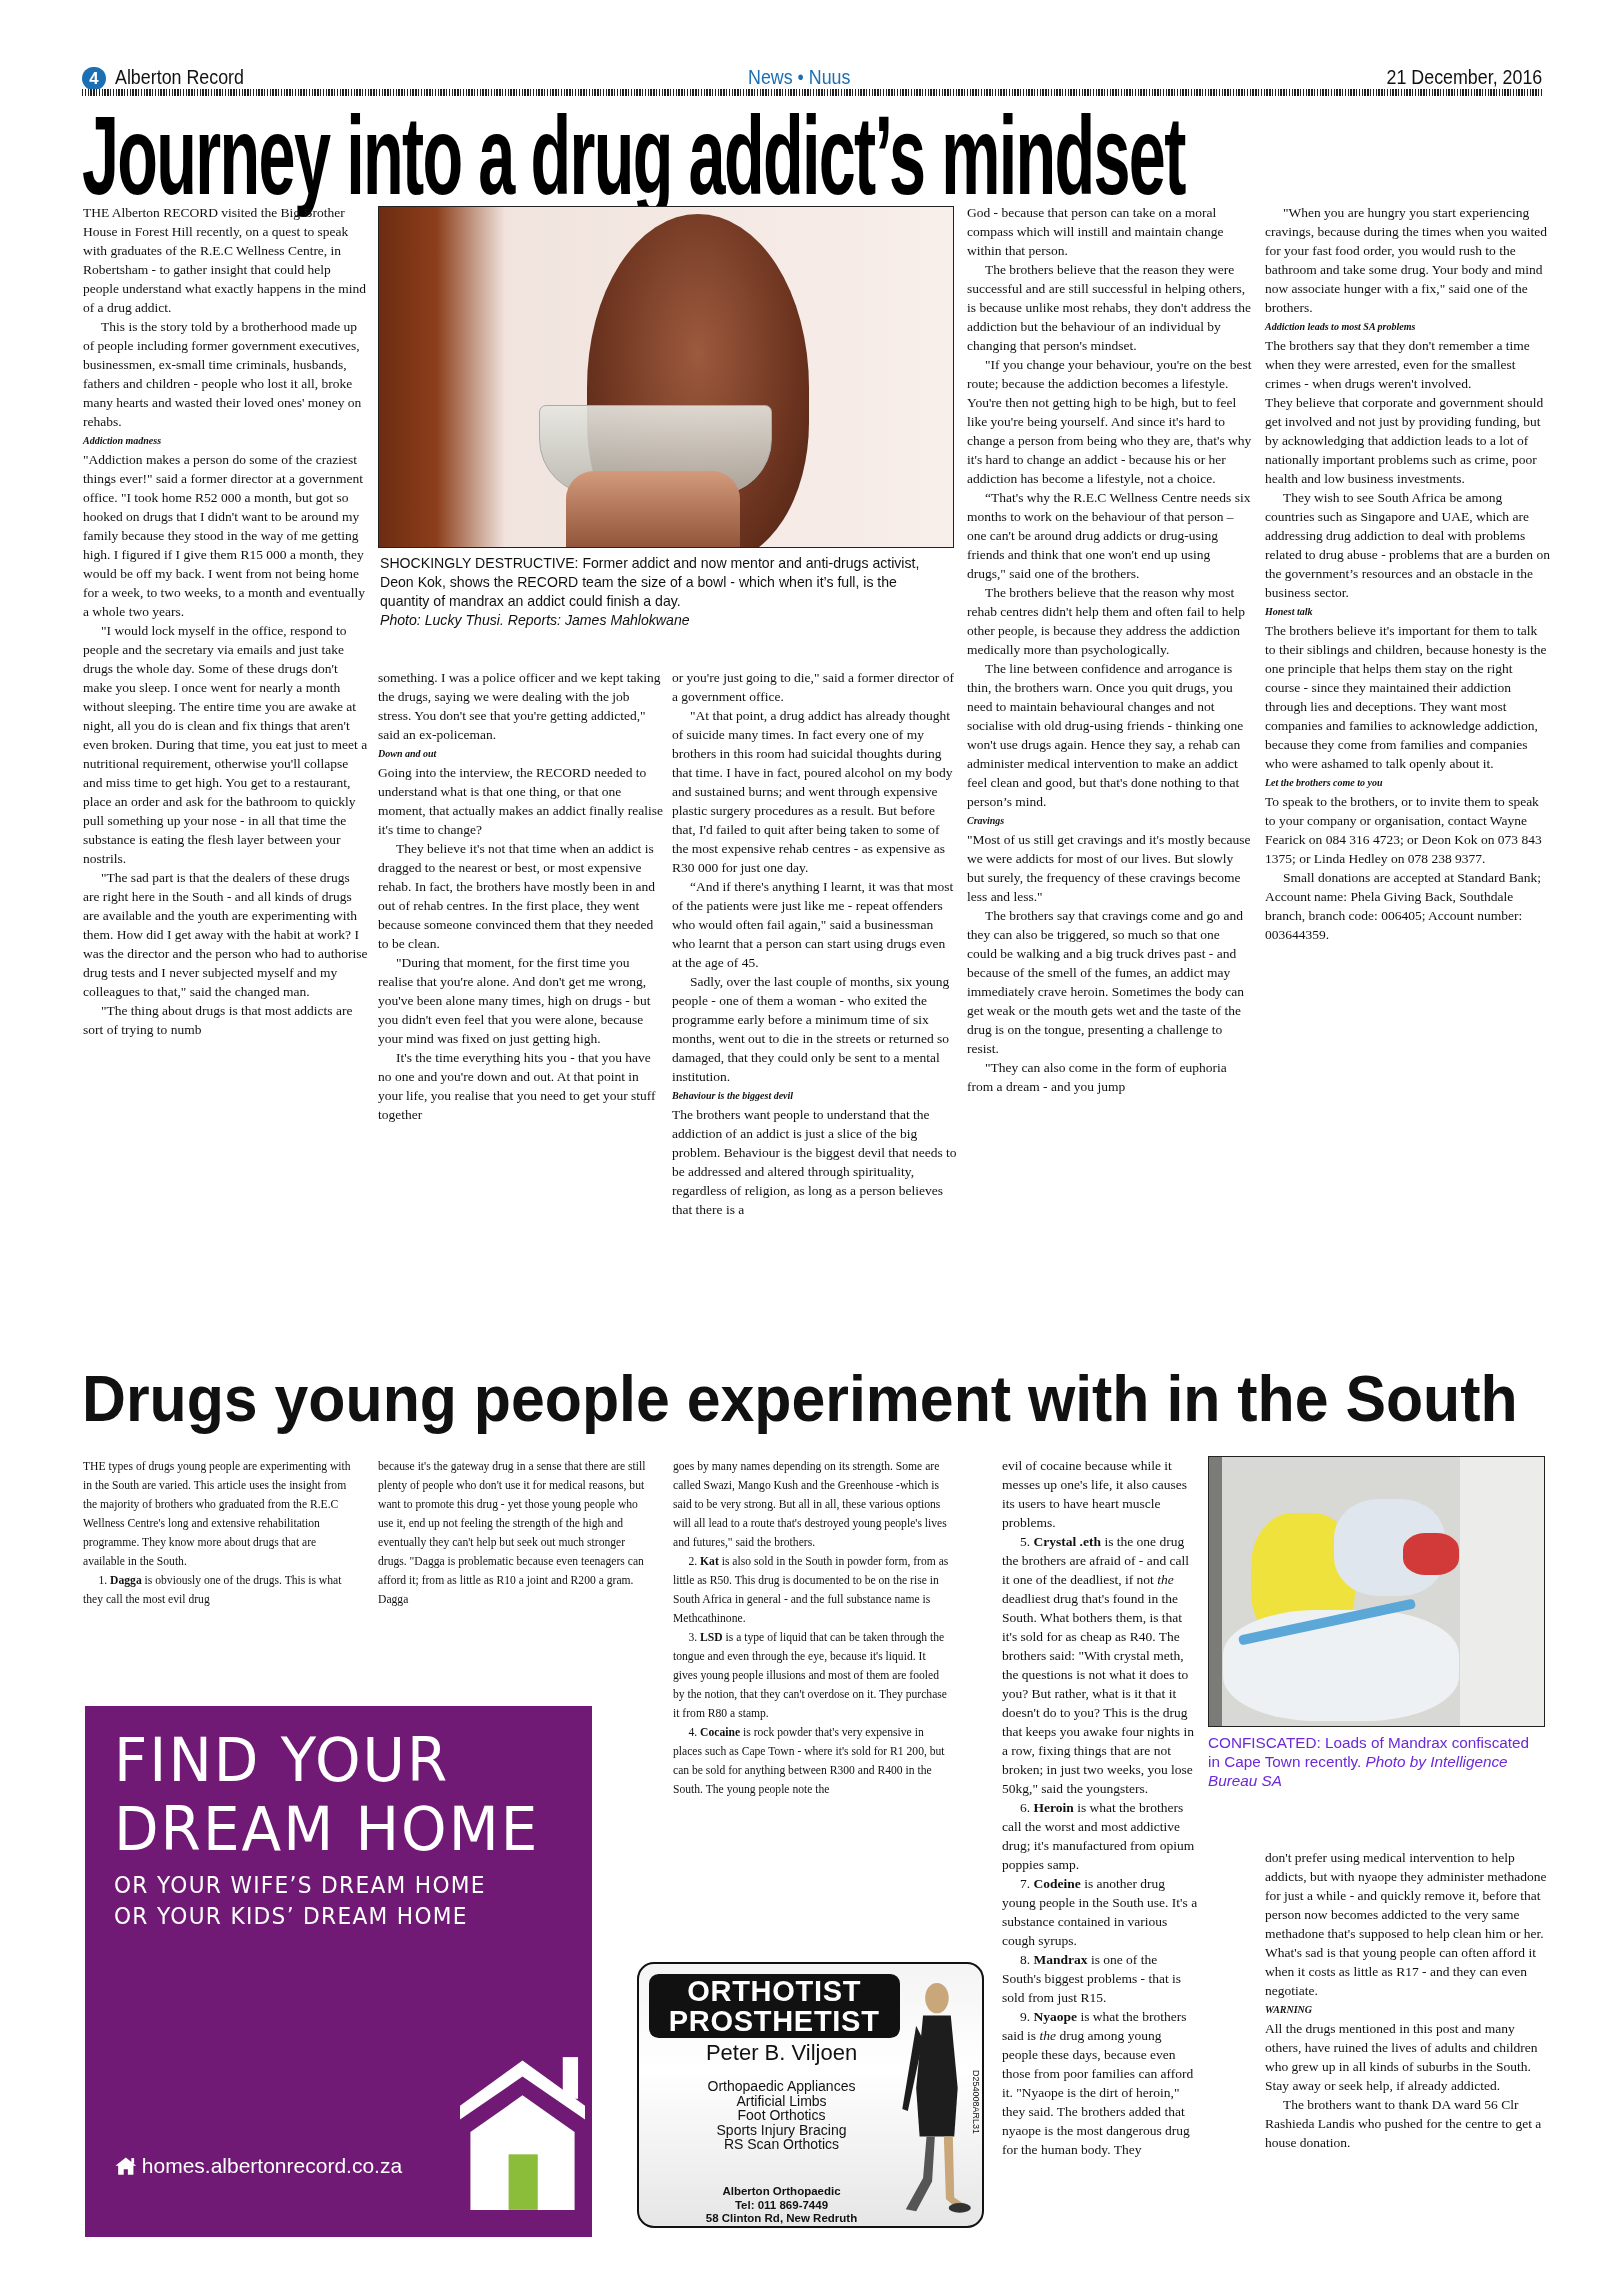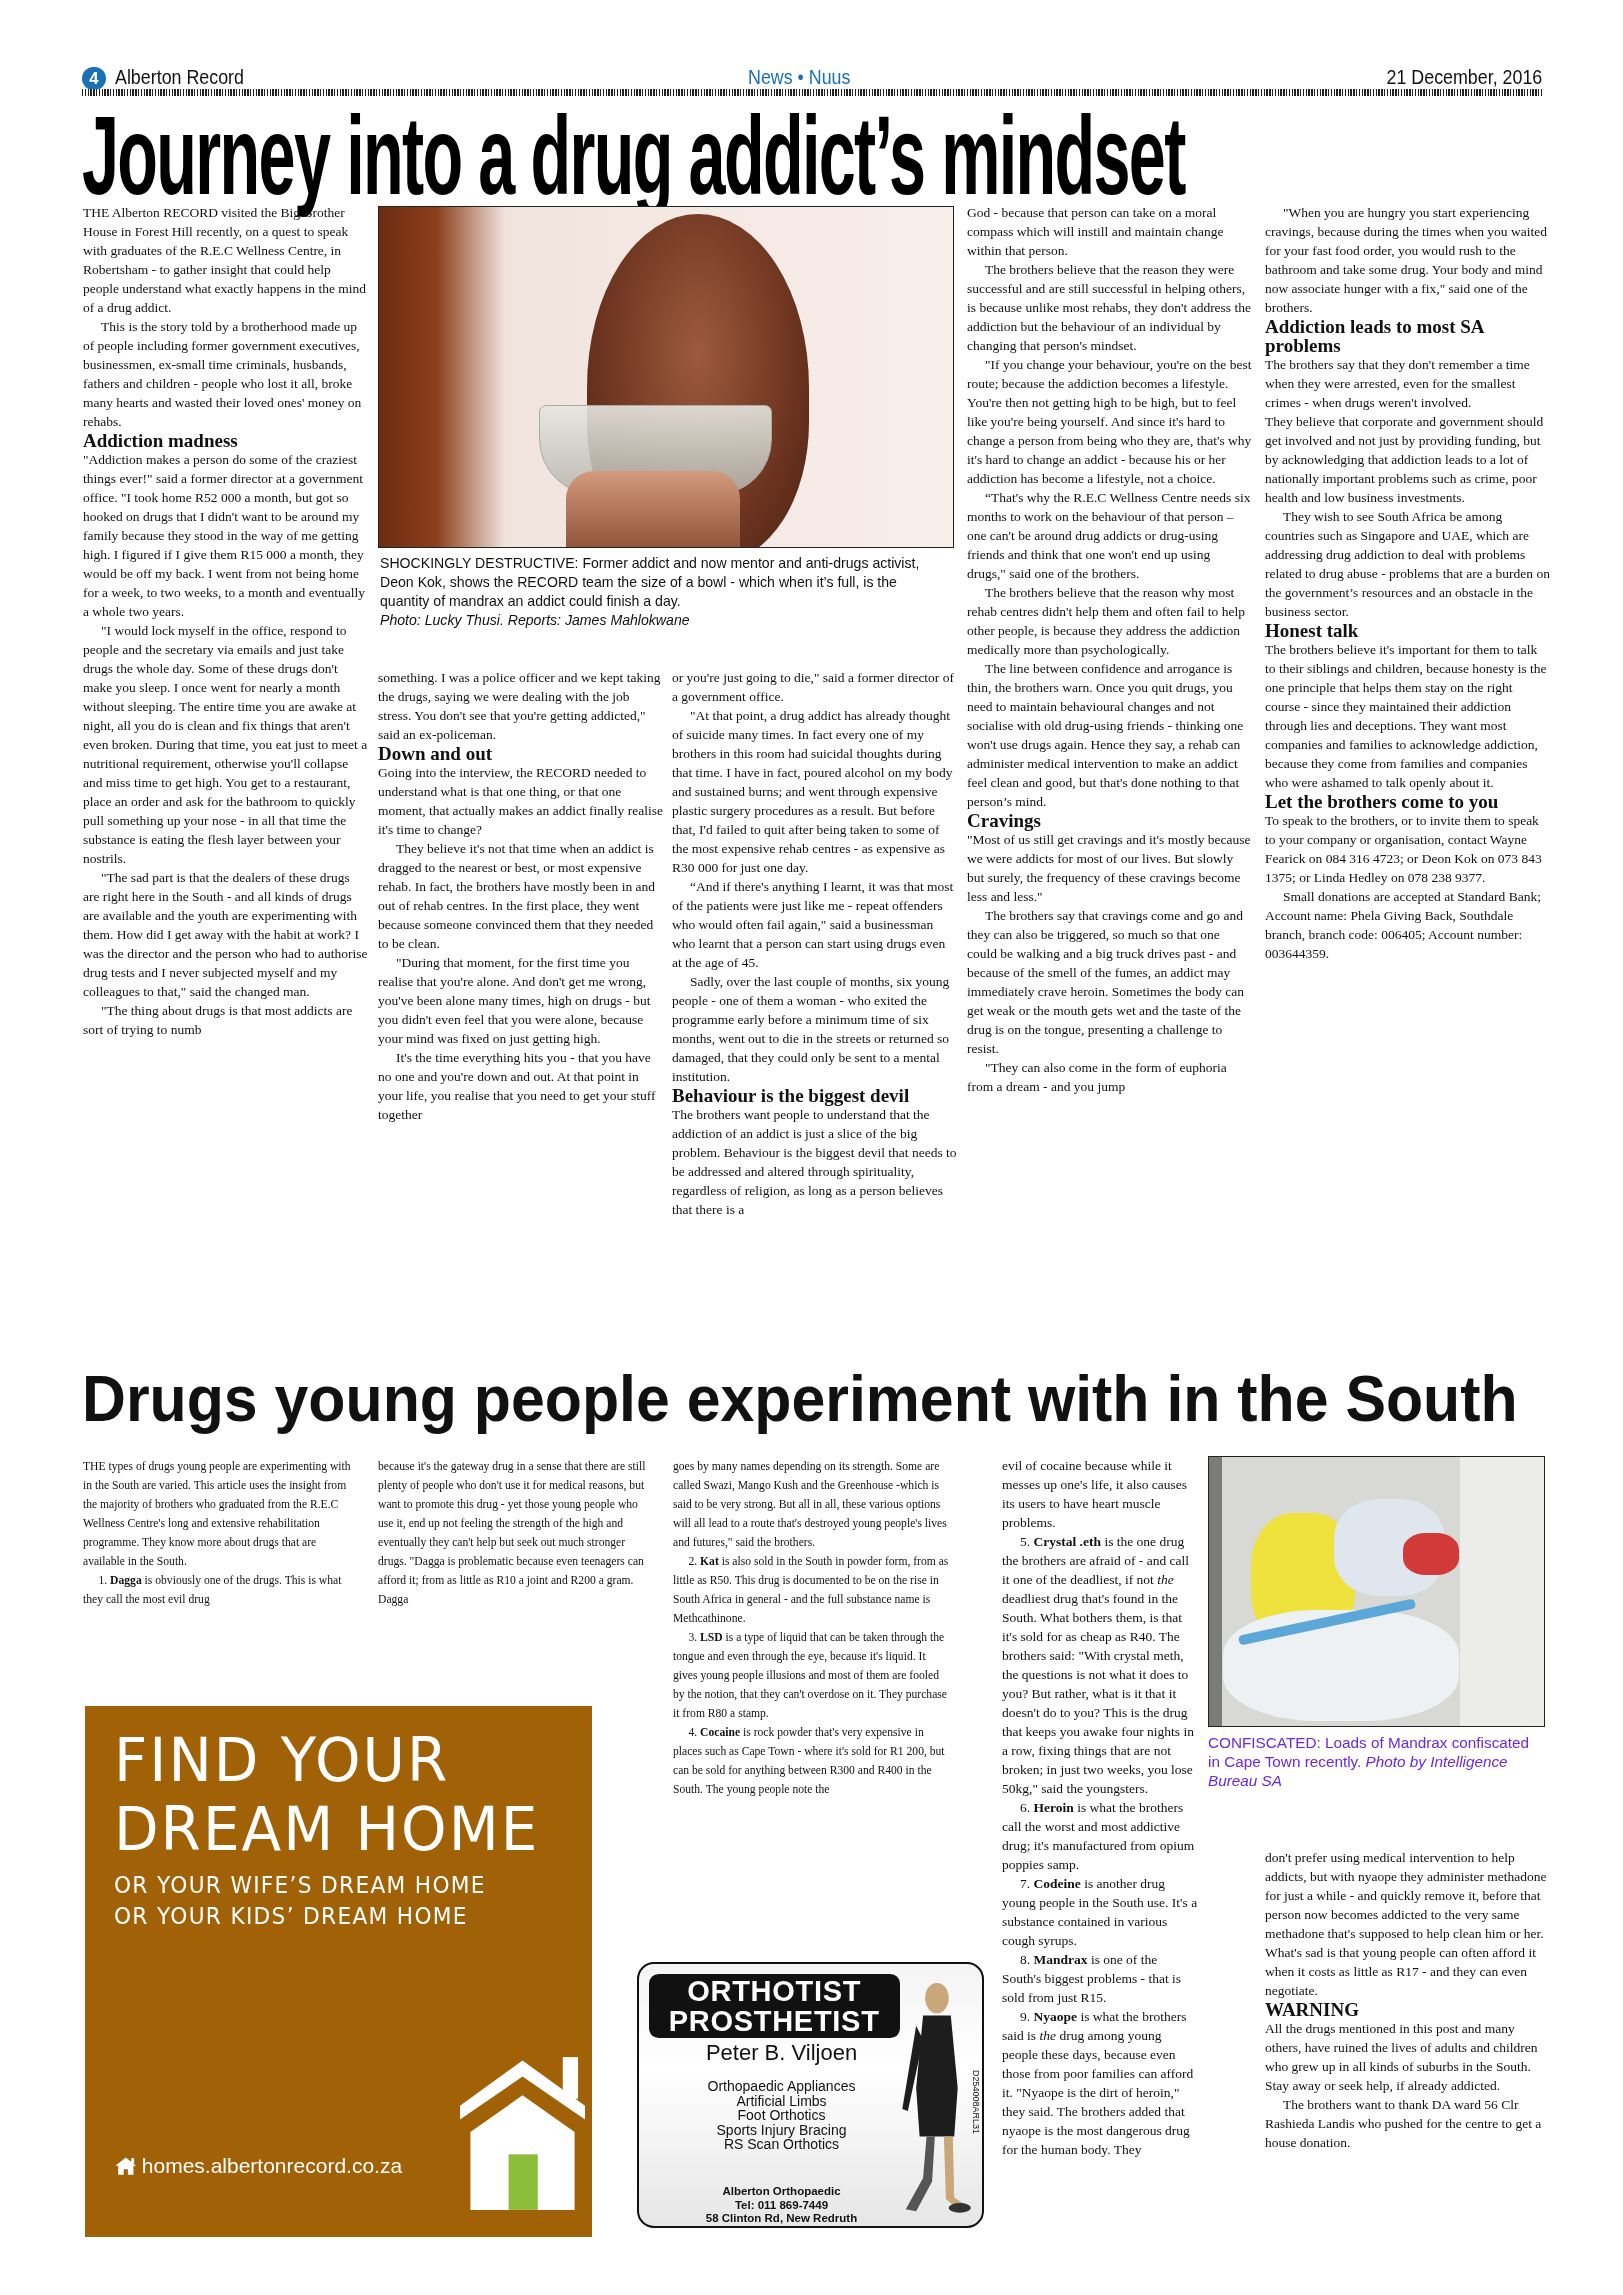--- a/index.html
+++ b/index.html
@@ -19,21 +19,21 @@
   .rule { position: absolute; left: 82px; top: 89px; width: 1460px; height: 7px;
     background: repeating-linear-gradient(90deg, #222 0 1.4px, #fff 1.4px 2.8px); }
 
   .headline1 { position: absolute; left: 82px; top: 104px; width: 1460px; font-family: "Liberation Sans", sans-serif;
     font-weight: bold; font-size: 111px; line-height: 104px; letter-spacing: -2.8px; color: #000;
     transform: scaleX(0.60); transform-origin: left; white-space: nowrap; }
 
   .col { position: absolute; font-size: 13.5px; line-height: 19px; text-align: left; color: #111; }
   .col p { text-indent: 0; }
   .col p.ind { text-indent: 18px; }
-  .col h4 { font-weight: bold; font-size: 19px; }
+  .col h4 { font-weight: bold; font-size: 10px; font-style: italic; }
   .col b { font-weight: bold; }
   .col i { font-style: italic; }
 
   .photo1 { position: absolute; left: 378px; top: 206px; width: 576px; height: 342px; border: 1.4px solid #222; overflow: hidden;
     background: linear-gradient(90deg, #6d2c12 0%, #8c3e1a 10%, #f1e4de 22%, #f8eeea 100%); }
   .face { position: absolute; left: 97px; top: 4.2px; width: 160px; height: 298px; border-radius: 50% 50% 40% 40%;
     background: radial-gradient(ellipse at 50% 40%, #9c5a3e 0%, #6e3520 60%, #4a2112 100%); }
   .bowl { position: absolute; left: 97px; top: 187px; width: 146px; height: 66px; border-radius: 7px 7px 56px 56px;
     background: linear-gradient(180deg, rgba(230,230,225,.9), rgba(180,180,170,.85)); border: 1.4px solid #aaa; }
   .hand { position: absolute; left: 115px; top: 246px; width: 118px; height: 97px; border-radius: 28px 28px 7px 7px;
@@ -42,21 +42,21 @@
   .caption1 { position: absolute; left: 380px; top: 553px; width: 576px; font-family: "Liberation Sans", sans-serif;
     font-size: 15px; line-height: 19px; color: #111; transform: scaleX(0.94); transform-origin: left; }
   .caption1 i { font-style: italic; }
 
   .headline2 { position: absolute; left: 82px; top: 1361px; width: 1460px; font-family: "Liberation Sans", sans-serif;
     font-size: 64px; line-height: 76px; color: #111; white-space: nowrap; transform: scaleX(0.95); transform-origin: left; }
 
   .col2 { position: absolute; font-size: 13.5px; line-height: 19px; color: #111; transform: scaleX(0.86); transform-origin: left; }
   .col2 p.ind { text-indent: 18px; }
 
-  .ad-green { position: absolute; left: 85px; top: 1706px; width: 507px; height: 531px; background: #a16207; color: #fff;
+  .ad-green { position: absolute; left: 85px; top: 1706px; width: 507px; height: 531px; background: #701a75; color: #fff;
     font-family: "DejaVu Sans", sans-serif; }
   .ad-green .big { position: absolute; left: 29px; top: 19.4px; font-size: 61px; line-height: 69px; font-weight: normal;
     letter-spacing: 2.1px; transform: scaleX(0.95); transform-origin: left; }
   .ad-green .sub { position: absolute; left: 29px; top: 164px; font-size: 23.6px; line-height: 30.5px; letter-spacing: 1.4px;
     transform: scaleX(0.92); transform-origin: left; }
   .ad-green .url { position: absolute; left: 29px; top: 448px; font-family: "Liberation Sans", sans-serif; font-size: 21px; }
   .house-big { position: absolute; left: 375px; top: 351px; }
 
   .ad-ortho { position: absolute; left: 637px; top: 1962px; width: 347px; height: 266px; border: 2.1px solid #111; border-radius: 17px;
     background: linear-gradient(180deg, #f4f4f4 0%, #ffffff 40%, #e6e6e6 100%); overflow: hidden; font-family: "Liberation Sans", sans-serif; }

